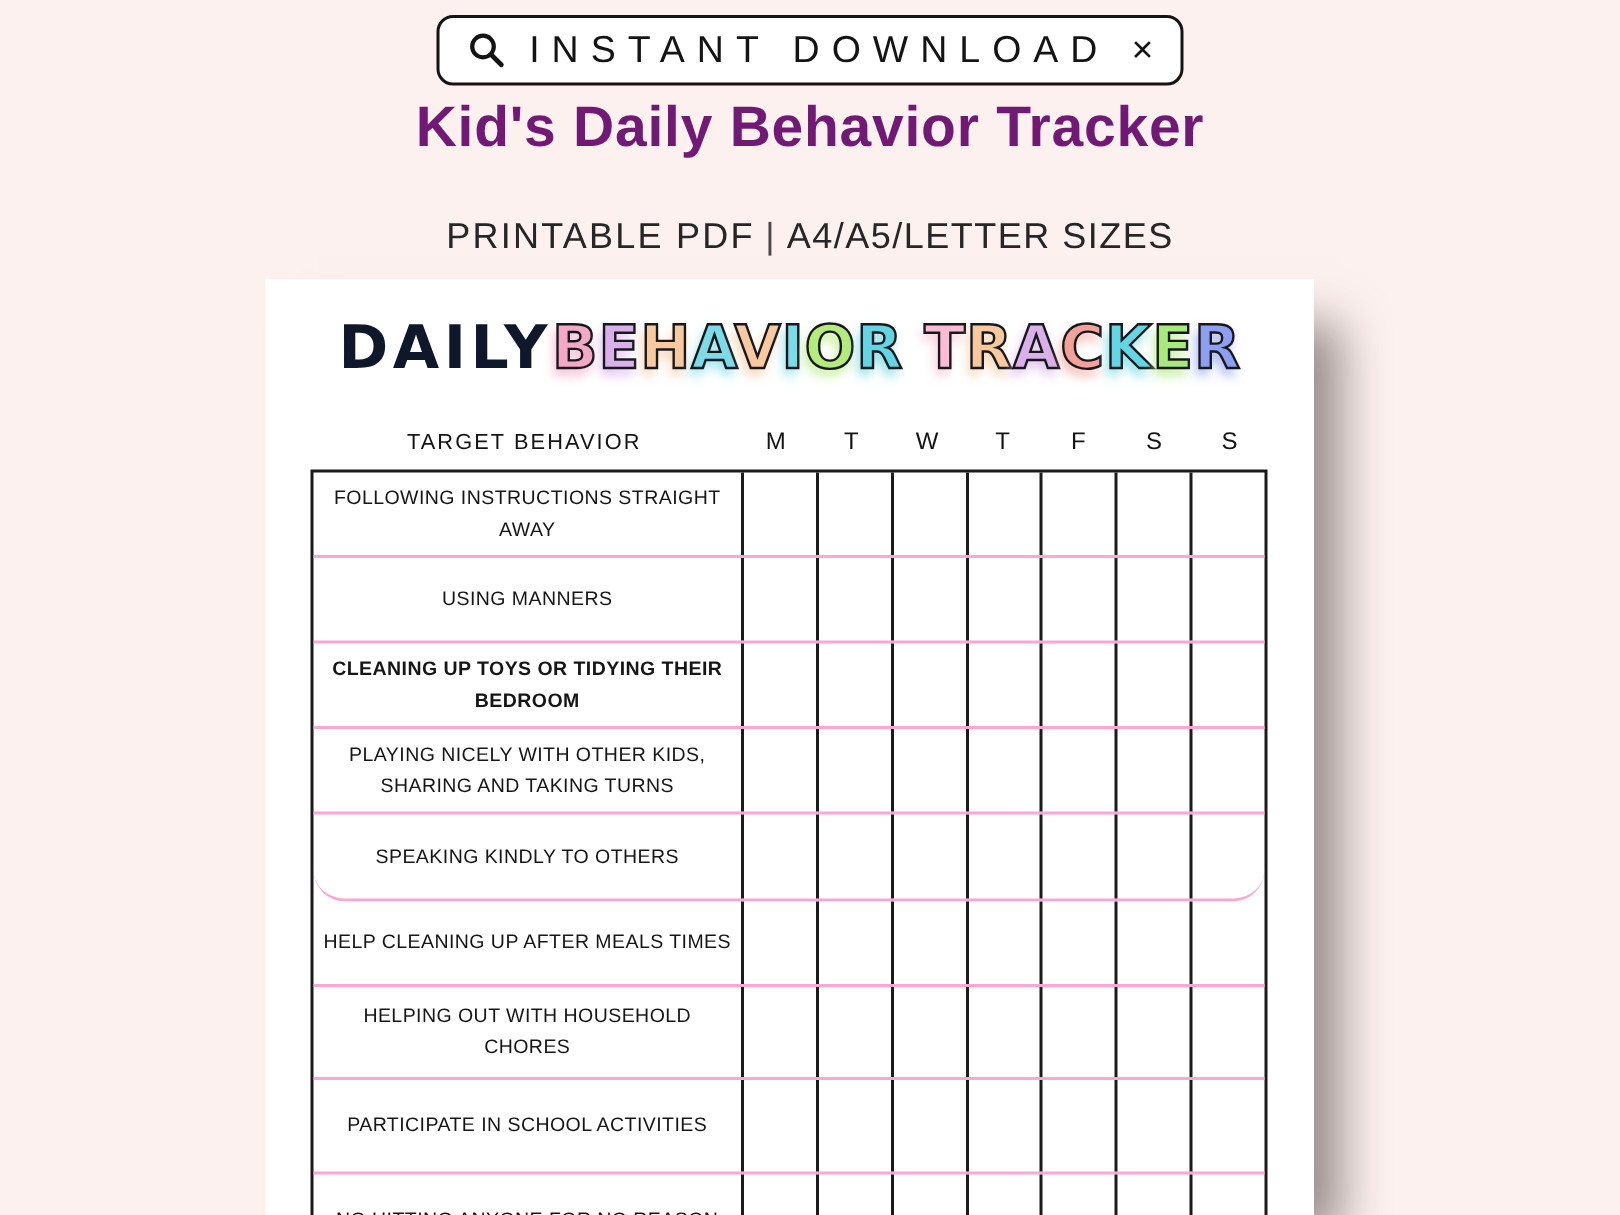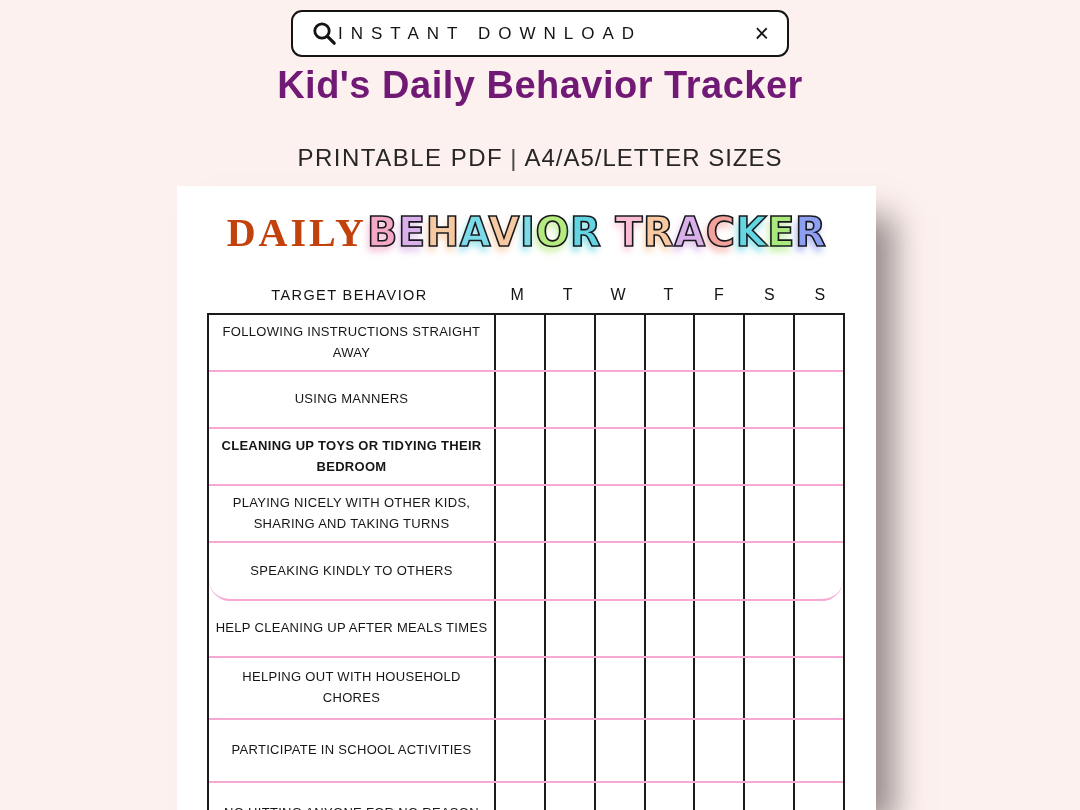--- a/index.html
+++ b/index.html
@@ -21,22 +21,22 @@
     background: #ffffff;
     border: 2px solid #141414;
     border-radius: 11px;
     box-sizing: border-box;
     display: flex; align-items: center;
     padding: 0 18px;
   }
   .badge .search-ic { flex: 0 0 auto; display: flex; align-items: center; }
   .badge .label {
     flex: 1 1 auto;
-    text-align: left;
-    font-size: 17px;
+    text-align: center;
+    font-size: 25px;
     letter-spacing: 8px;
     font-weight: 400;
     color: #141414;
     white-space: nowrap;
   }
   .badge .close {
     flex: 0 0 auto;
     font-size: 25px;
     font-weight: 400;
     color: #141414;
@@ -84,24 +84,23 @@
     left: 0; right: 0; top: 22px;
     text-align: center;
     font-family: "DejaVu Sans", sans-serif;
     font-size: 40px;
     font-weight: 800;
     letter-spacing: 1px;
     white-space: nowrap;
     line-height: 1.2;
   }
   .paper-heading .word-black {
-    color: #c2410c;
+    color: #0f172a;
     letter-spacing: 3px;
     margin-right: 0;
-    font-family: Liberation Serif, serif;
   }
   .paper-heading .cword { margin-right: 14px; }
   .paper-heading .cword:last-child { margin-right: 0; }
   .paper-heading .clt {
     -webkit-text-stroke: 1.6px #17171c;
     letter-spacing: 0.5px;
   }
 
   
   .thead {

